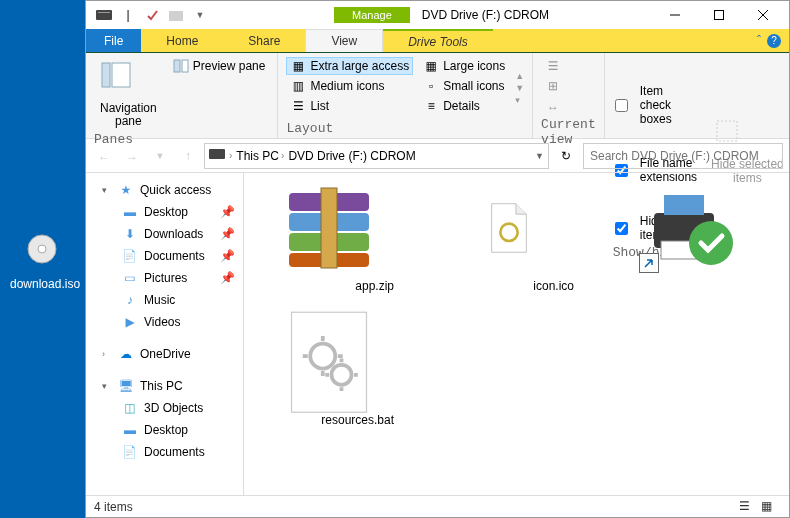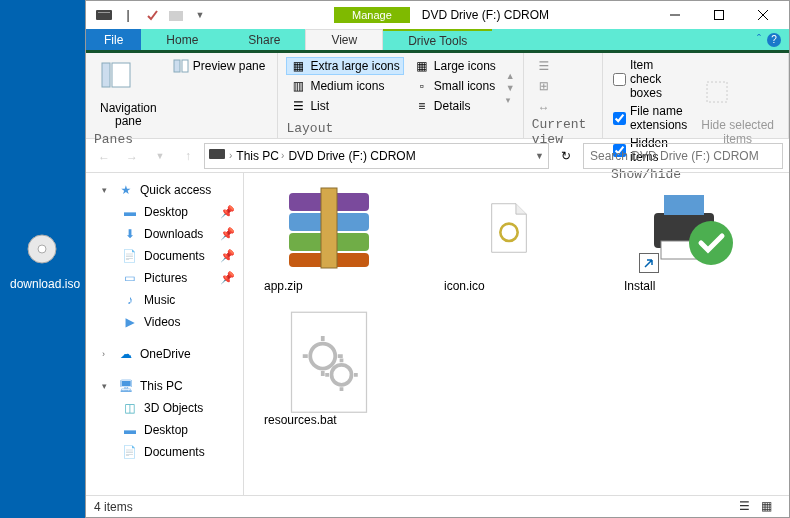--- a/index.html
+++ b/index.html
@@ -13,39 +13,39 @@
 
 .titlebar { height: 28px; background: #fff; display: flex; align-items: center; padding: 0 4px; }
 .titlebar .qat { display: flex; gap: 4px; align-items: center; padding: 0 4px; }
 .titlebar .qat .qi { width: 20px; height: 20px; display: flex; align-items: center; justify-content: center; }
 .titlebar .tab-manage { margin-left: 120px; background: #7fba00; color: white; padding: 2px 18px; font-size: 11px; }
 .titlebar .title { margin-left: 12px; color: #000; }
 .titlebar .spacer { flex: 1; }
 .titlebar .win-controls { display: flex; }
 .titlebar .win-controls > div { width: 44px; height: 28px; display: flex; align-items: center; justify-content: center; }
 
-.menubar { height: 24px; background: #5eead4; display: flex; align-items: stretch; border-bottom: 3px solid #14532d; }
+.menubar { height: 24px; background: #fde047; display: flex; align-items: stretch; border-bottom: 1px solid #14532d; }
 .menubar .file-btn { background: #1979ca; color: white; padding: 0 18px; display: flex; align-items: center; }
 .menubar .tab { padding: 0 25px; display: flex; align-items: center; color: #333; cursor: default; }
 .menubar .tab.active { background: #f5f5f5; border: 1px solid #ddd; border-bottom: none; }
-.menubar .tools-tab { border-top: 2px solid #7fba00; }
+.menubar .tools-tab { border-top: 2px solid #7fba00; font-style: italic; }
 .menubar .spacer { flex: 1; }
 .menubar .help { display: flex; align-items: center; gap: 6px; padding-right: 8px; }
 
 .ribbon { background: #f5f5f5; border-bottom: 1px solid #ddd; display: flex; height: 86px; }
 .ribbon-group { border-right: 1px solid #ddd; padding: 4px 8px 2px; display: flex; flex-direction: column; }
 .ribbon-group .body { flex: 1; display: flex; gap: 6px; }
 .ribbon-group .label { color: #666; font-size: 13px; padding-top: 2px; font-family: Liberation Mono, monospace; }
 .ribbon-big { display: flex; flex-direction: column; justify-content: center; gap: 11px; padding: 2px 6px; }
 .ribbon-big .bi-icon { width: 32px; height: 32px; }
 .ribbon-row { display: flex; flex-direction: column; gap: 2px; }
 .ribbon-item { display: flex; align-items: center; gap: 4px; padding: 1px 4px; white-space: nowrap; }
 .ribbon-item.sel { background: #cce8ff; border: 1px solid #99d1ff; padding: 0 3px; }
 .ribbon-item .ri-icon { width: 16px; height: 16px; display: inline-flex; align-items: center; justify-content: center; }
-.chk { display: flex; align-items: center; gap: 4px; padding: 1px 2px; }
+.chk { display: flex; align-items: center; gap: 12px; padding: 1px 2px; margin-top: 26px; }
 .chk input { width: 13px; height: 13px; }
 
 .addressbar { height: 34px; display: flex; align-items: center; gap: 4px; padding: 3px 6px; border-bottom: 1px solid #ddd; }
 .nav-btn { width: 24px; height: 24px; display: flex; align-items: center; justify-content: center; color: #888; }
 .nav-btn.disabled { color: #ccc; }
 .addr-box { flex: 1; height: 26px; border: 1px solid #ccc; display: flex; align-items: center; padding: 0 4px; gap: 4px; }
 .addr-box .crumb { display: flex; align-items: center; gap: 2px; }
 .addr-box .crumb .sep { color: #888; font-size: 10px; }
 .refresh-btn, .search-box button { width: 26px; height: 26px; display: flex; align-items: center; justify-content: center; }
 .search-box { width: 200px; height: 26px; border: 1px solid #ccc; display: flex; align-items: center; }
@@ -54,21 +54,21 @@
 .main { flex: 1; display: flex; overflow: hidden; }
 .navpane { width: 158px; border-right: 1px solid #ddd; overflow-y: auto; padding: 6px 0; }
 .nav-item { display: flex; align-items: center; gap: 6px; padding: 3px 8px 3px 16px; }
 .nav-item.child { padding-left: 36px; }
 .nav-item .exp { width: 10px; color: #666; font-size: 9px; }
 .nav-item .nicon { width: 16px; height: 16px; display: inline-flex; align-items: center; justify-content: center; }
 .nav-item .pin { margin-left: auto; color: #888; }
 .nav-sep { height: 10px; }
 
 .content { flex: 1; padding: 10px 20px; display: flex; flex-wrap: wrap; align-content: flex-start; gap: 24px 50px; overflow-y: auto; }
-.file-item { width: 130px; text-align: left; }
+.file-item { width: 130px; text-align: right; }
 .file-item .ficon { width: 100px; height: 90px; margin: 0 auto 6px; display: flex; align-items: center; justify-content: center; }
 .file-item .fname { color: #000; }
 
 .statusbar { height: 22px; border-top: 1px solid #ddd; display: flex; align-items: center; padding: 0 8px; color: #333; font-size: 11px; }
 .statusbar .spacer { flex: 1; }
 .statusbar .vbtn { width: 20px; height: 16px; margin-left: 2px; }
 
 
 .sc-arrow { position: absolute; bottom: 0; left: 0; width: 20px; height: 20px; background: white; border: 1px solid #666; display: flex; align-items: center; justify-content: center; }
 </style>
@@ -168,21 +168,21 @@
         </div>
       </div>
       <div class="label">Panes</div>
     </div>
 
     <div class="ribbon-group">
       <div class="body">
         <div class="ribbon-row">
           <div class="ribbon-item sel">
               <span class="ri-icon">▦</span>
-              <span>Extra large icons</span>
+              <span>Extra large access</span>
             </div>
           <div class="ribbon-item">
               <span class="ri-icon">▥</span>
               <span>Medium icons</span>
             </div>
           <div class="ribbon-item">
               <span class="ri-icon">☰</span>
               <span>List</span>
             </div>
         </div>
@@ -375,21 +375,20 @@
               <rect x="22" y="58" width="46" height="18" fill="#fff" stroke="#888"></rect>
               <circle cx="72" cy="60" r="22" fill="#4caf50"></circle>
               <path d="M62 60l7 7 14-14" stroke="#fff" stroke-width="5" fill="none" stroke-linecap="round"></path>
             </svg>
           <div class="sc-arrow">
               <svg width="12" height="12" viewBox="0 0 12 12">
                 <path d="M2 10L9 3M9 3H4M9 3v5" stroke="#0063b1" stroke-width="1.5" fill="none"></path>
               </svg>
             </div>
         </div>
-        <div class="fname">Install</div>
       </div>
       <div class="file-item">
         <div class="ficon">
             <svg viewBox="0 0 80 90">
               <rect x="10" y="5" width="60" height="80" fill="#fff" stroke="#ccc"></rect>
               <circle cx="35" cy="40" r="10" fill="none" stroke="#bbb" stroke-width="3"></circle>
               <path d="M35 28v-4M35 52v4M23 40h-4M47 40h4" stroke="#bbb" stroke-width="3"></path>
               <circle cx="50" cy="55" r="8" fill="none" stroke="#bbb" stroke-width="3"></circle>
               <path d="M50 45v-3M50 65v3M40 55h-3M60 55h3" stroke="#bbb" stroke-width="3"></path>
             </svg>

